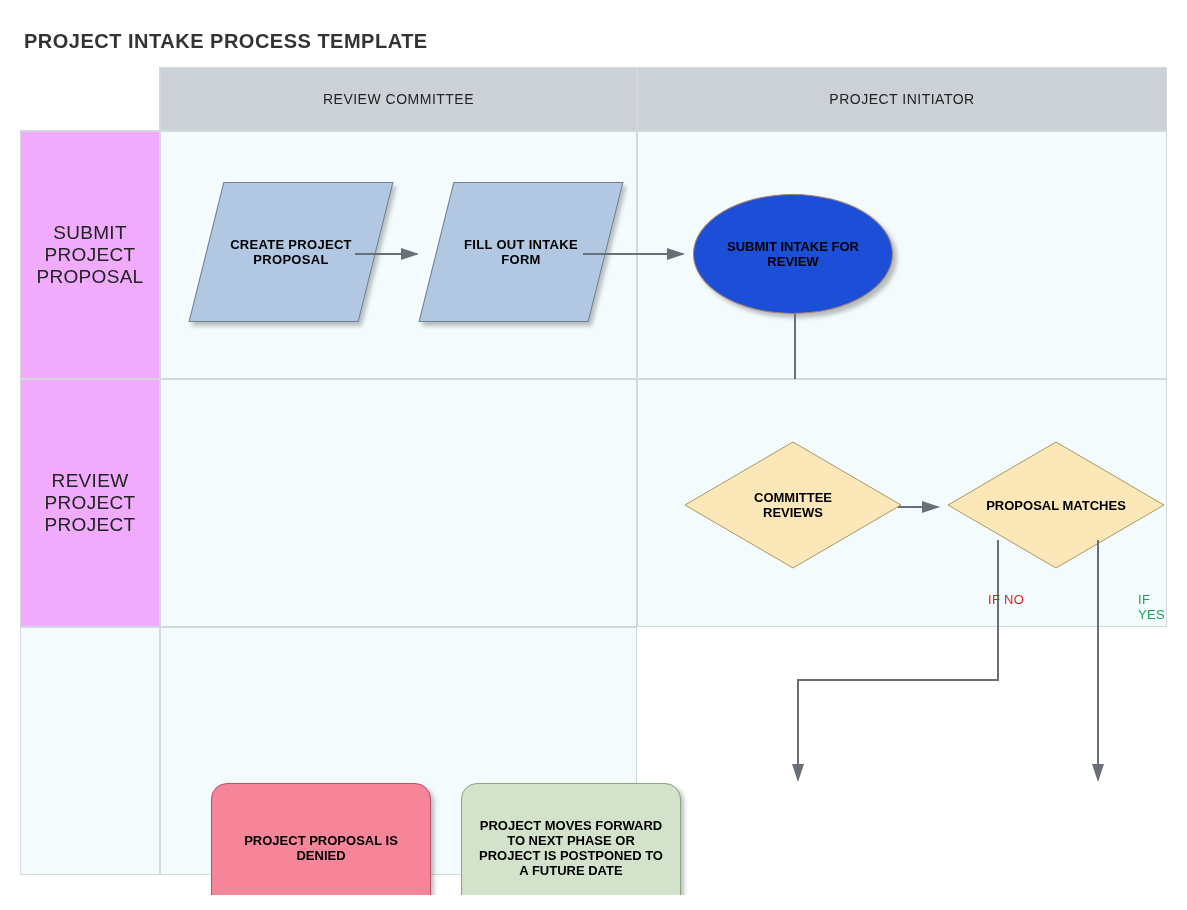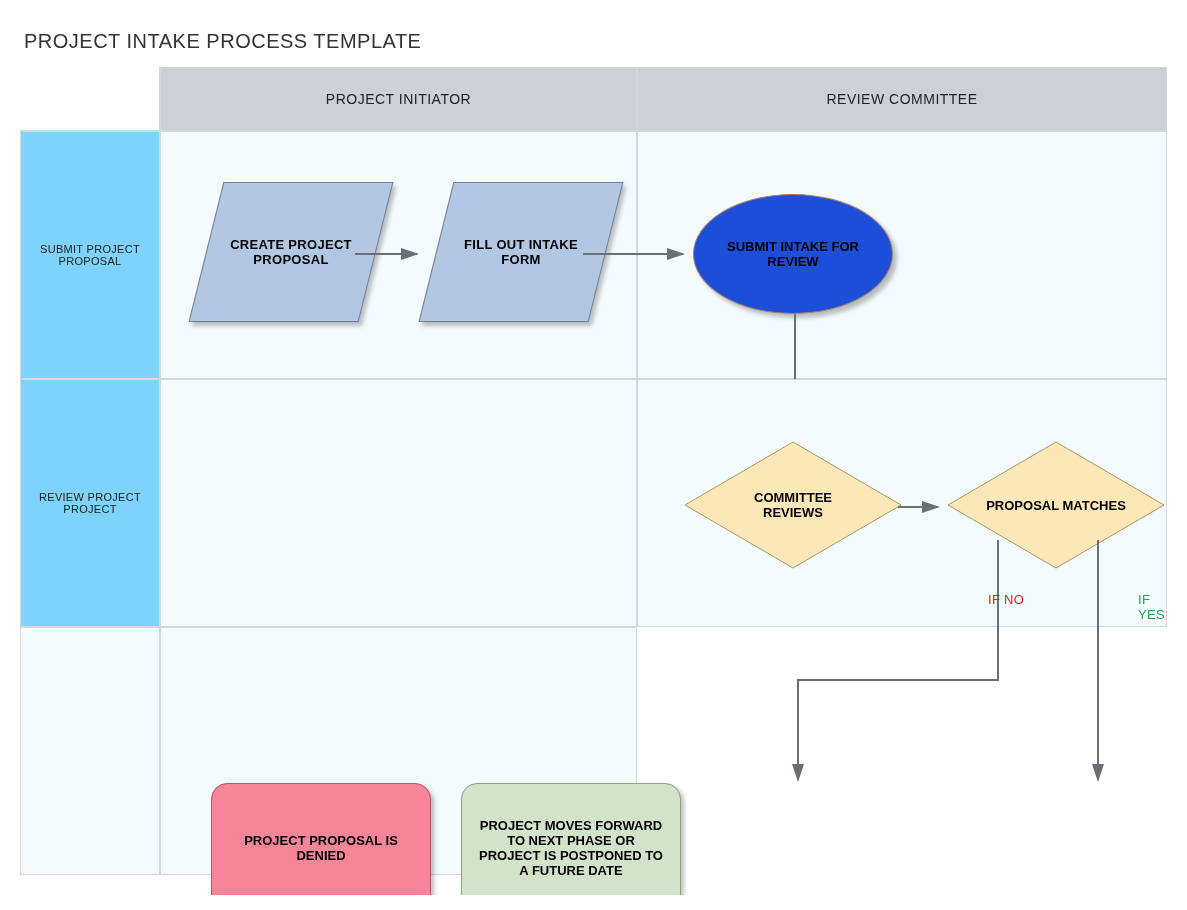--- a/index.html
+++ b/index.html
@@ -3,21 +3,21 @@
 <meta charset="utf-8">
 <style>
   * { box-sizing: border-box; margin: 0; padding: 0; }
   body {
     font-family: "Century Gothic", "Futura", "Trebuchet MS", Arial, sans-serif;
     background: #ffffff;
     padding: 20px;
   }
   .title {
     font-size: 20px;
-    font-weight: normal;
+    font-weight: bold;
     letter-spacing: 0.5px;
     color: #333;
     margin: 10px 0 14px 4px;
   }
   .grid {
     display: grid;
     grid-template-columns: 140px 477px 530px;
     grid-template-rows: 64px 248px 248px 248px;
     border-collapse: collapse;
   }
@@ -28,26 +28,26 @@
   .hcell {
     background: #ccd1d8;
     display: flex;
     align-items: center;
     justify-content: center;
     font-size: 14px;
     letter-spacing: 0.5px;
     color: #222;
   }
   .rowlabel {
-    background: #7dd3fc;
-    display: flex;
-    align-items: center;
-    justify-content: center;
-    text-align: center;
-    font-size: 11px;
+    background: #f0abfc;
+    display: flex;
+    align-items: center;
+    justify-content: center;
+    text-align: center;
+    font-size: 19px;
     letter-spacing: 0.3px;
     color: #222;
     padding: 0 8px;
   }
   .swim {
     background: #f4fbfc;
   }
   
   .para {
     position: absolute;
@@ -129,22 +129,22 @@
   .ifyes { color: #18a558; }
 </style>
 </head>
 <body>
 
 <div class="title">PROJECT INTAKE PROCESS TEMPLATE</div>
 
 <div class="grid">
 
   <div class="cell hcell" style="background:#fff;border-top:none;border-left:none"></div>
+  <div class="cell hcell">REVIEW COMMITTEE</div>
   <div class="cell hcell">PROJECT INITIATOR</div>
-  <div class="cell hcell">REVIEW COMMITTEE</div>
 
   <div class="cell rowlabel">SUBMIT PROJECT PROPOSAL</div>
   <div class="cell swim">
     <div class="para" style="left:45px; top:50px">
       <div class="inner">CREATE PROJECT PROPOSAL</div>
     </div>
     <div class="para" style="left:275px; top:50px">
       <div class="inner">FILL OUT INTAKE FORM</div>
     </div>
 

